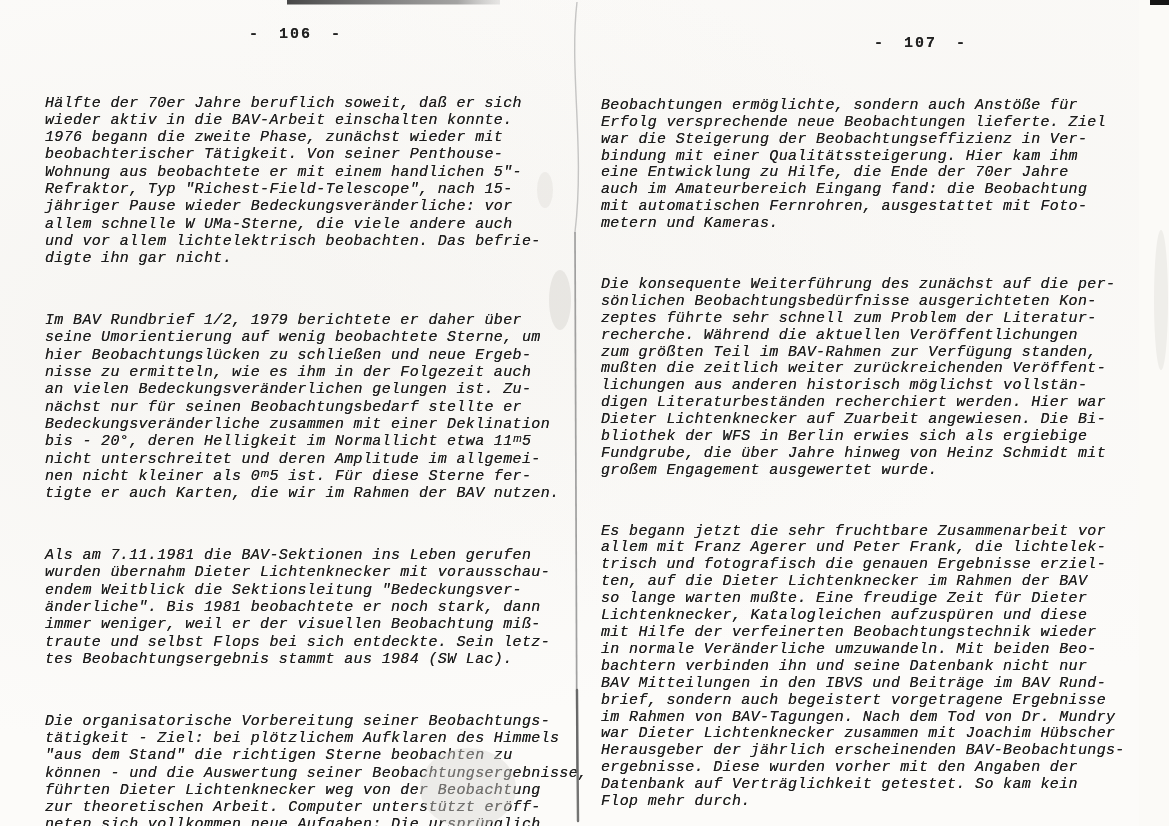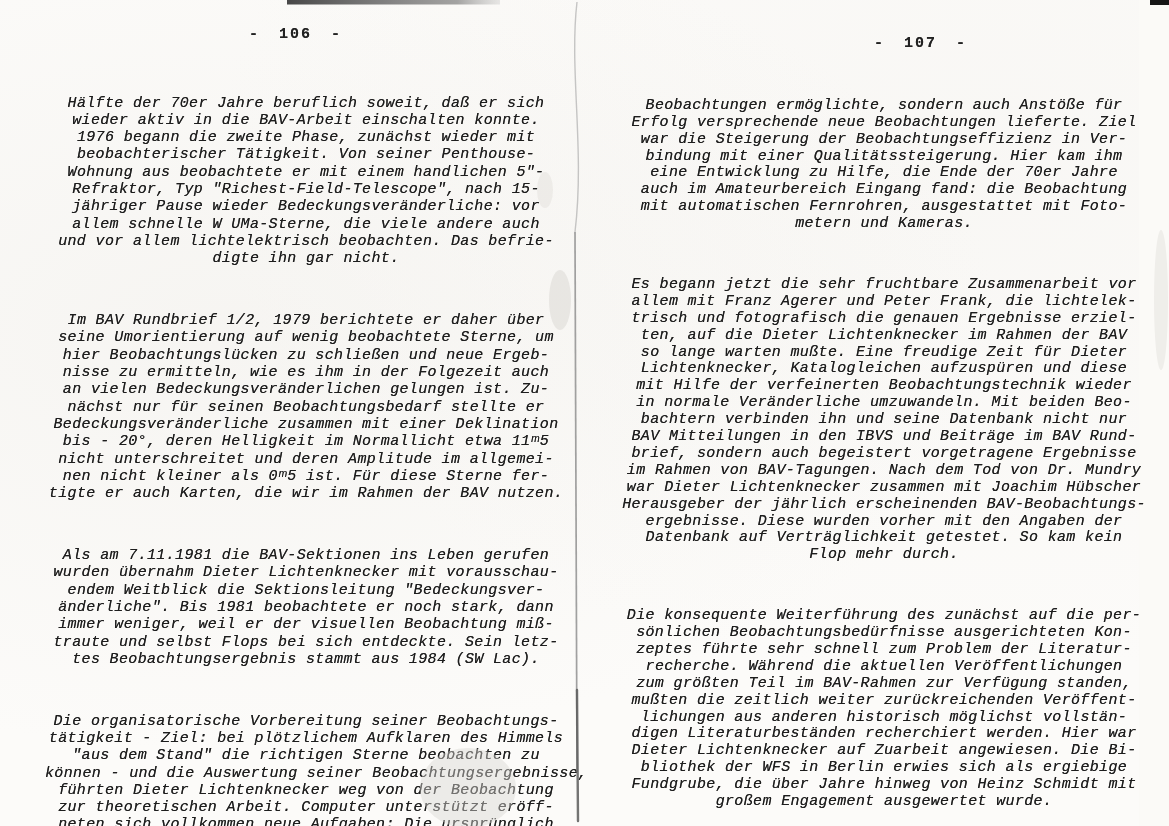--- a/index.html
+++ b/index.html
@@ -13,21 +13,20 @@
   }
   .scan-root {
     position: relative;
     width: 1139px;
     height: 826px;
     background:
       radial-gradient(ellipse at 20% 40%, rgba(235,233,228,0.35), rgba(0,0,0,0) 60%),
       radial-gradient(ellipse at 85% 20%, rgba(240,238,234,0.3), rgba(0,0,0,0) 55%),
       #fcfbf9;
     color: #1d1d1d;
-    text-align: center;
   }
   .page-header {
     position: absolute;
     font-size: 15px;
     font-weight: bold;
     letter-spacing: 2px;
     word-spacing: 8px;
     color: #222;
     text-shadow: 0 0 0.6px rgba(30,30,30,0.75);
   }
@@ -118,49 +117,49 @@
 
   <div class="page-col col-107">
     <p class="para">Beobachtungen ermöglichte, sondern auch Anstöße für
 Erfolg versprechende neue Beobachtungen lieferte. Ziel
 war die Steigerung der Beobachtungseffizienz in Ver-
 bindung mit einer Qualitätssteigerung. Hier kam ihm
 eine Entwicklung zu Hilfe, die Ende der 70er Jahre
 auch im Amateurbereich Eingang fand: die Beobachtung
 mit automatischen Fernrohren, ausgestattet mit Foto-
 metern und Kameras.</p>
+    <p class="para">Die konsequente Weiterführung des zunächst auf die per-
+sönlichen Beobachtungsbedürfnisse ausgerichteten Kon-
+zeptes führte sehr schnell zum Problem der Literatur-
+recherche. Während die aktuellen Veröffentlichungen
+zum größten Teil im BAV-Rahmen zur Verfügung standen,
+mußten die zeitlich weiter zurückreichenden Veröffent-
+lichungen aus anderen historisch möglichst vollstän-
+digen Literaturbeständen recherchiert werden. Hier war
+Dieter Lichtenknecker auf Zuarbeit angewiesen. Die Bi-
+bliothek der WFS in Berlin erwies sich als ergiebige
+Fundgrube, die über Jahre hinweg von Heinz Schmidt mit
+großem Engagement ausgewertet wurde.</p>
     <p class="para">Es begann jetzt die sehr fruchtbare Zusammenarbeit vor
 allem mit Franz Agerer und Peter Frank, die lichtelek-
 trisch und fotografisch die genauen Ergebnisse erziel-
 ten, auf die Dieter Lichtenknecker im Rahmen der BAV
 so lange warten mußte. Eine freudige Zeit für Dieter
 Lichtenknecker, Katalogleichen aufzuspüren und diese
 mit Hilfe der verfeinerten Beobachtungstechnik wieder
 in normale Veränderliche umzuwandeln. Mit beiden Beo-
 bachtern verbinden ihn und seine Datenbank nicht nur
 BAV Mitteilungen in den IBVS und Beiträge im BAV Rund-
 brief, sondern auch begeistert vorgetragene Ergebnisse
 im Rahmen von BAV-Tagungen. Nach dem Tod von Dr. Mundry
 war Dieter Lichtenknecker zusammen mit Joachim Hübscher
 Herausgeber der jährlich erscheinenden BAV-Beobachtungs-
 ergebnisse. Diese wurden vorher mit den Angaben der
 Datenbank auf Verträglichkeit getestet. So kam kein
 Flop mehr durch.</p>
-    <p class="para">Die konsequente Weiterführung des zunächst auf die per-
-sönlichen Beobachtungsbedürfnisse ausgerichteten Kon-
-zeptes führte sehr schnell zum Problem der Literatur-
-recherche. Während die aktuellen Veröffentlichungen
-zum größten Teil im BAV-Rahmen zur Verfügung standen,
-mußten die zeitlich weiter zurückreichenden Veröffent-
-lichungen aus anderen historisch möglichst vollstän-
-digen Literaturbeständen recherchiert werden. Hier war
-Dieter Lichtenknecker auf Zuarbeit angewiesen. Die Bi-
-bliothek der WFS in Berlin erwies sich als ergiebige
-Fundgrube, die über Jahre hinweg von Heinz Schmidt mit
-großem Engagement ausgewertet wurde.</p>
     
   </div>
 
   <svg class="artifact-layer" width="1169" height="826" viewBox="0 0 1169 826" xmlns="http://www.w3.org/2000/svg">
     <defs>
       <linearGradient id="bandfade" x1="0" y1="0" x2="1" y2="0">
         <stop offset="0" stop-color="#343434" stop-opacity="0.9"></stop>
         <stop offset="0.8" stop-color="#6a6a6a" stop-opacity="0.6"></stop>
         <stop offset="1" stop-color="#9a9a9a" stop-opacity="0.2"></stop>
       </linearGradient>

